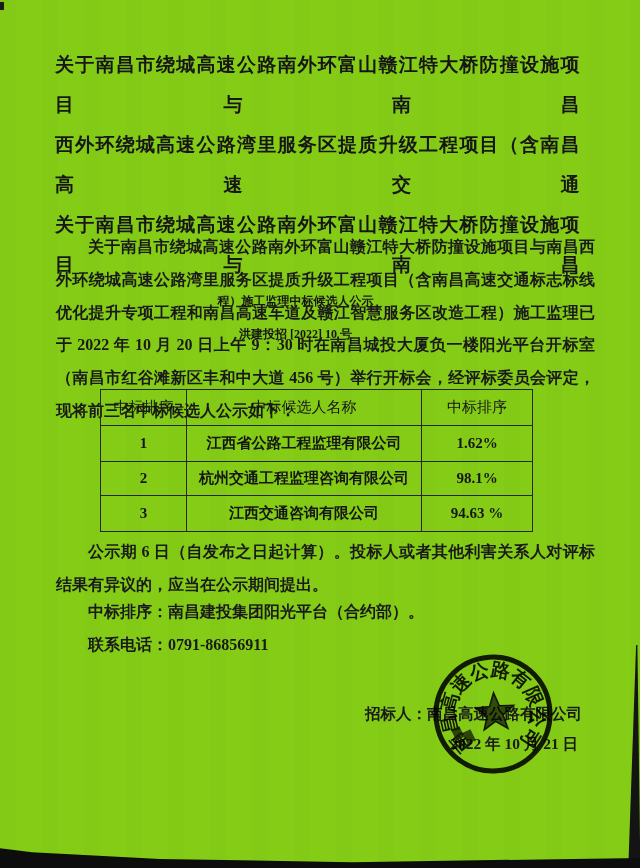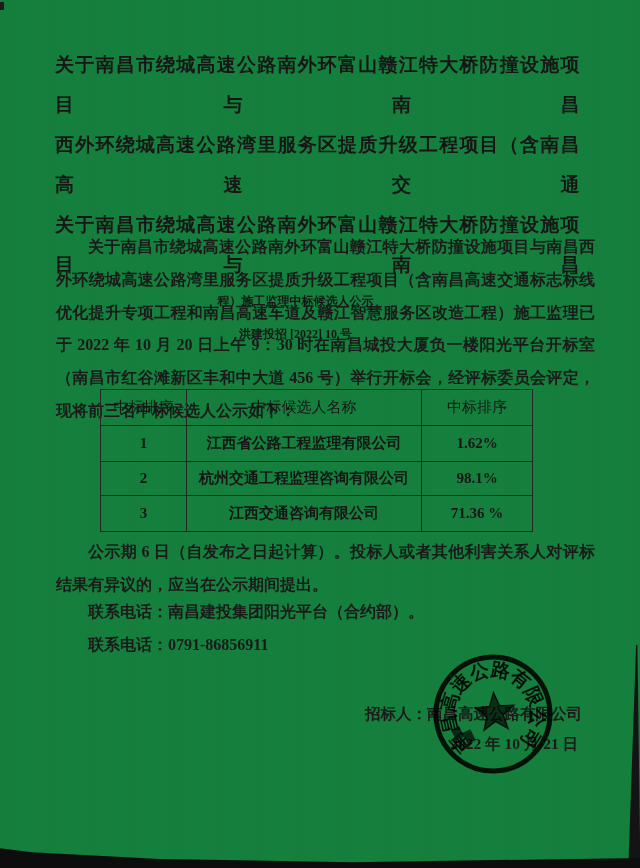--- a/index.html
+++ b/index.html
@@ -1,18 +1,18 @@
 <!DOCTYPE html>
 <html><head>
 <meta charset="utf-8">
 <style>
   html,body { margin:0; padding:0; background:#ffffff; }
   .page {
     position:relative; width:640px; height:868px; overflow:hidden;
-    background:#15803d;
+    background:#84cc16;
     font-family:"Liberation Serif","DejaVu Serif",serif;
     color:#1a1a1a;
   }
   .page::before{
     content:""; position:absolute; inset:0; pointer-events:none;
     background:repeating-linear-gradient(90deg, rgba(0,0,0,0.012) 0 16px, rgba(0,0,0,0) 16px 42px);
   }
   
   .title-block { position:absolute; left:55px; right:60px; top:45px; font-weight:bold; color:#161616; }
   .t-just   { font-size:19px; line-height:40px; text-align:justify; text-align-last:justify; letter-spacing:0.5px; }
@@ -84,28 +84,28 @@
         <td>1.62%</td>
       </tr>
       <tr class="r2">
         <td>2</td>
         <td>杭州交通工程监理咨询有限公司</td>
         <td>98.1%</td>
       </tr>
       <tr class="r3">
         <td>3</td>
         <td>江西交通咨询有限公司</td>
-        <td>71.36 %</td>
+        <td>94.63 %</td>
       </tr>
     </tbody>
   </table>
 
   <div class="para p2">公示期 6 日（自发布之日起计算）。投标人或者其他利害关系人对评标结果有异议的，应当在公示期间提出。</div>
 
-  <div class="line-label supervisor">联系电话：南昌建投集团阳光平台（合约部）。</div>
+  <div class="line-label supervisor">中标排序：南昌建投集团阳光平台（合约部）。</div>
   <div class="line-label phone">联系电话：0791-86856911</div>
 
   <div class="bidder">招标人：南昌高速公路有限公司</div>
   <div class="sign-date">2022 年 10 月 21 日</div>
 
   <svg class="stamp" width="170" height="170" viewBox="0 0 170 170" xmlns="http://www.w3.org/2000/svg">
     <g transform="rotate(-4 85 85)">
       <circle cx="85" cy="85" r="57" fill="none" stroke="#151515" stroke-width="5"></circle>
       <g id="ring-text" font-size="19" font-weight="bold" fill="#141414">
           <text x="85" y="47" text-anchor="middle" transform="rotate(-127 85 85)">南</text>

